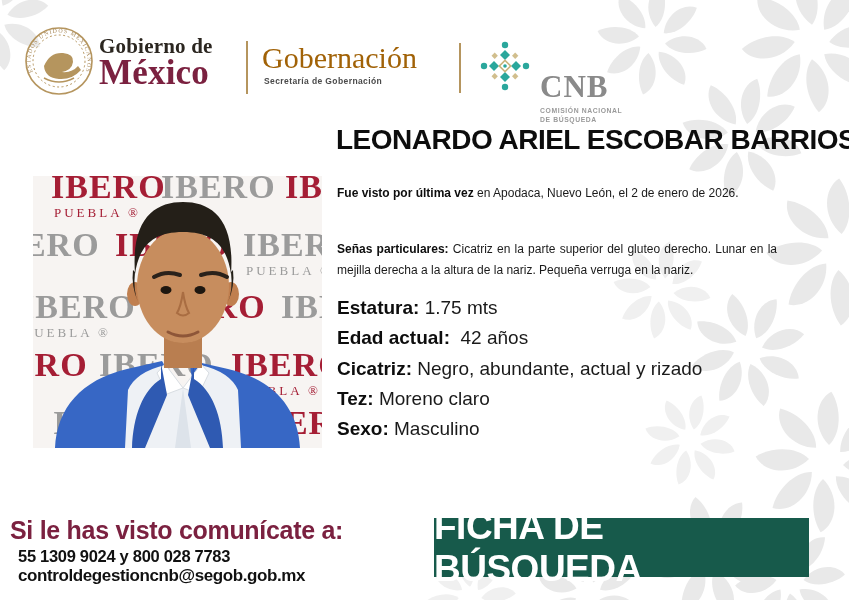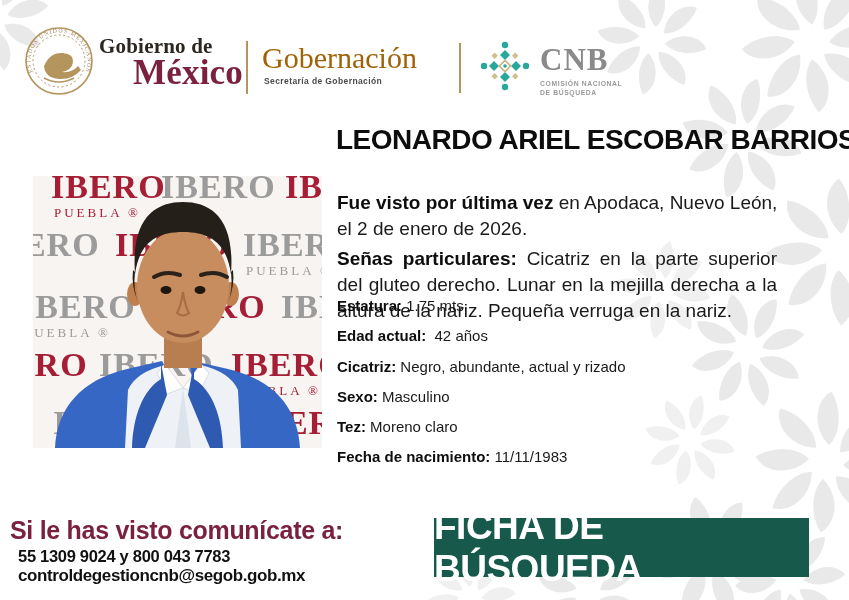--- a/index.html
+++ b/index.html
@@ -9,46 +9,46 @@
     font-family:"Liberation Sans", sans-serif;
     color:#1a1a1a;
   }
   .abs{position:absolute;}
   
   .bg-pattern{position:absolute;left:0;top:0;z-index:0;}
   
   .seal{left:24px;top:26px;width:70px;height:70px;}
   .gob-mx{left:99px;top:36px;line-height:1;}
   .gob-mx .l1{font-family:"Liberation Serif",serif;font-weight:bold;font-size:21px;color:#2b2620;letter-spacing:.2px;}
-  .gob-mx .l2{font-family:"Liberation Serif",serif;font-weight:bold;font-size:35px;color:#7b2140;margin-top:-2px;letter-spacing:.2px;margin-left:34px;}
+  .gob-mx .l2{font-family:"Liberation Serif",serif;font-weight:bold;font-size:35px;color:#7b2140;margin-top:-2px;letter-spacing:.2px;}
   .vdiv{width:2px;background:#b5955e;}
   .vdiv1{left:246px;top:41px;height:53px;}
   .vdiv2{left:459px;top:43px;height:50px;}
   .segob{left:262px;top:43px;line-height:1;}
   .segob .t{font-family:"Liberation Serif",serif;font-weight:normal;font-size:30px;color:#a16207;}
   .segob .s{font-size:8.5px;font-weight:bold;color:#4a4a4a;letter-spacing:.4px;margin-top:4px;margin-left:2px;}
   .cnb-flower{left:479px;top:40px;width:52px;height:52px;}
   .cnb-text{left:540px;top:44px;line-height:1;}
-  .cnb-text .t{font-family:"Liberation Serif",serif;font-weight:bold;font-size:31px;color:#8a8a8a;letter-spacing:1px;}
+  .cnb-text .t{font-family:"Liberation Serif",serif;font-weight:bold;font-size:31px;color:#8a8a8a;letter-spacing:1px;margin-top:27px;}
   .cnb-text .s{font-size:6.8px;font-weight:bold;color:#9a9a9a;letter-spacing:.6px;margin-top:4px;line-height:1.35;}
   
   .photo{left:33px;top:176px;width:289px;height:272px;background:#f7f4f2;overflow:hidden;}
   .ibero-item{position:absolute;font-family:"Liberation Serif",serif;font-weight:bold;font-size:34px;letter-spacing:1px;line-height:1;}
   .ibero-red{color:#a51e35;}
   .ibero-gray{color:#9b9b9b;}
   .ibero-sub{display:block;font-size:13px;font-weight:normal;letter-spacing:3px;margin-top:2px;margin-left:3px;}
   .portrait{position:absolute;left:0;top:0;}
   
   .person-name{left:336px;top:124px;font-size:28px;font-weight:bold;color:#0d0d0d;letter-spacing:-.5px;white-space:nowrap;z-index:3;}
-  .para{line-height:26px;font-size:19px;z-index:3;}
+  .para{line-height:21px;font-size:12px;z-index:3;}
   .last-seen{left:337px;top:171px;width:448px;}
   .senas{left:337px;top:227px;width:440px;text-align:justify;}
   .b{font-weight:bold;color:#0d0d0d;}
   .fields{left:337px;top:297px;z-index:3;}
-  .field-row{height:30.3px;font-size:15px;}
+  .field-row{height:30.3px;font-size:19px;}
   
   .contact-heading{left:10px;top:516px;font-size:25px;font-weight:bold;color:#7b2140;letter-spacing:-.3px;z-index:3;}
   .contact-phones{left:18px;top:547px;font-size:16.5px;font-weight:bold;color:#111;letter-spacing:-.3px;z-index:3;}
   .contact-email{left:18px;top:566px;font-size:17px;font-weight:bold;color:#111;letter-spacing:-.4px;z-index:3;}
   .banner{left:434px;top:518px;width:375px;height:59px;background:#175a4b;display:flex;align-items:center;justify-content:center;z-index:3;}
   .banner span{color:#ffffff;font-size:37px;font-weight:bold;letter-spacing:-.5px;}
   .z{z-index:2;}
 </style>
 </head>
 <body>
@@ -212,24 +212,23 @@
 <div class="abs person-name">LEONARDO ARIEL ESCOBAR BARRIOS</div>
 
 <p class="abs para last-seen"><span class="b">Fue visto por última vez</span> <span>en Apodaca, Nuevo León, el 2 de enero de 2026.</span></p>
 
 <p class="abs para senas"><span class="b">Señas particulares:</span> <span>Cicatriz en la parte superior del gluteo derecho. Lunar en la mejilla derecha a la altura de la nariz. Pequeña verruga en la nariz.</span></p>
 
 <div class="abs fields">
   <div class="field-row"><span class="b">Estatura:</span> <span>1.75 mts</span></div>
   <div class="field-row"><span class="b">Edad actual:</span>&nbsp; <span>42 años</span></div>
   <div class="field-row"><span class="b">Cicatriz:</span> <span>Negro, abundante, actual y rizado</span></div>
+  <div class="field-row"><span class="b">Tez:</span> <span>Moreno claro</span></div>
   <div class="field-row"><span class="b">Sexo:</span> <span>Masculino</span></div>
-  <div class="field-row"><span class="b">Tez:</span> <span>Moreno claro</span></div>
-  <div class="field-row"><span class="b">Fecha de nacimiento:</span> <span>11/11/1983</span></div>
 </div>
 
 <div class="abs contact-heading">Si le has visto comunícate a:</div>
-<div class="abs contact-phones">55 1309 9024 y 800 043 7783</div>
+<div class="abs contact-phones">55 1309 9024 y 800 028 7783</div>
 <div class="abs contact-email">controldegestioncnb@segob.gob.mx</div>
 
 <div class="abs banner">
   <span>FICHA DE BÚSQUEDA</span>
 </div>
 
 </body></html>

